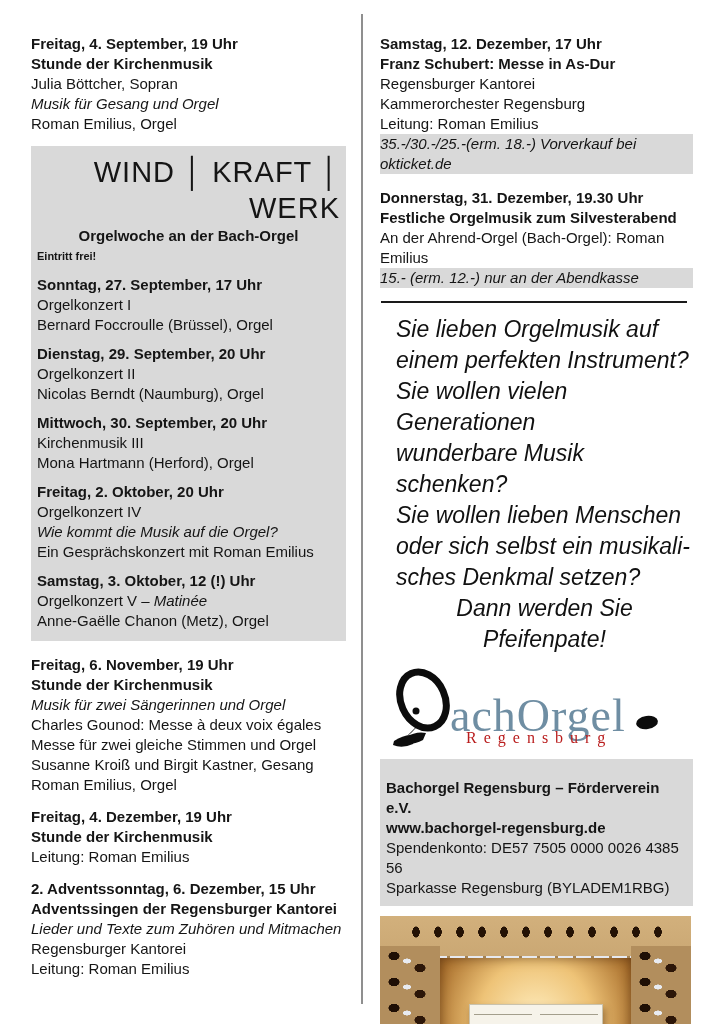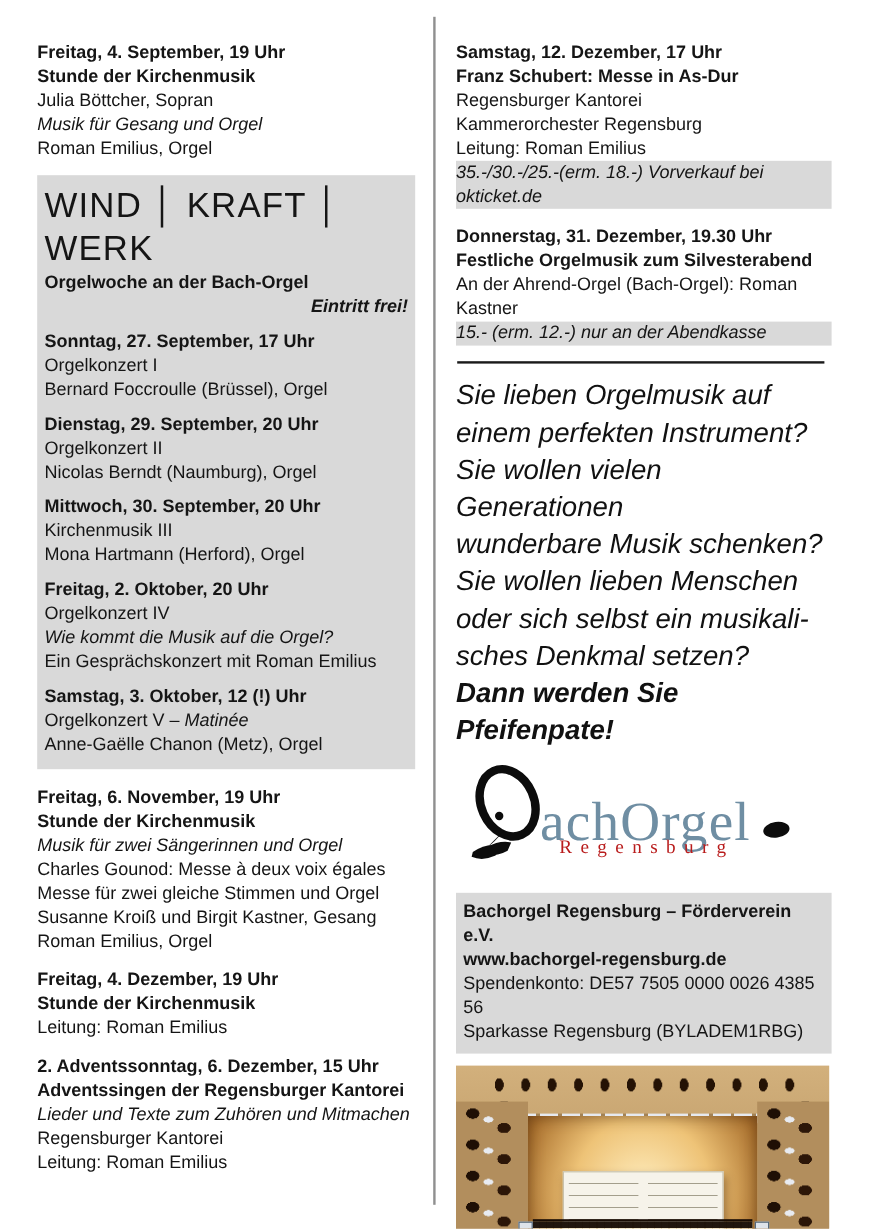--- a/index.html
+++ b/index.html
@@ -7,43 +7,43 @@
         font-family:"Liberation Sans",sans-serif;color:#151515;overflow:hidden;}
   .divider{position:absolute;left:361px;top:14px;width:2px;height:990px;background:#8f8f8f;}
   .col-left{position:absolute;left:31px;top:34px;width:315px;}
   .col-right{position:absolute;left:380px;top:34px;width:313px;}
   .line{font-size:15px;line-height:20px;}
   .b{font-weight:700}
   .i{font-style:italic}
   .blk{margin-bottom:12px;}
   
   .graybox{background:#d9d9d9;margin-top:3px;padding:8px 6px 10px 6px;}
-  .gb-title{font-size:29px;line-height:36px;text-align:left;font-weight:400;letter-spacing:1px;}
-  .gb-sub{font-size:15px;line-height:20px;font-weight:700;}
-  .gb-note{font-size:15px;line-height:20px;text-align:right;font-weight:700;font-style:italic;}
+  .gb-title{font-size:29px;line-height:36px;text-align:right;font-weight:400;letter-spacing:1px;}
+  .gb-sub{font-size:15px;line-height:20px;text-align:center;font-weight:700;}
+  .gb-note{font-size:11px;line-height:20px;text-align:left;font-weight:700;}
   .event{margin-top:9px;}
   
   .hl{background:#d9d9d9;display:block;}
   
   .rule{border:none;border-top:2px solid #1a1a1a;width:306px;margin:13px 0 0 1px;}
   
-  .pitch{margin-top:11px;font-size:23px;line-height:31px;font-style:italic;color:#111;}
-  .pitch .cta{font-weight:700;}
+  .pitch{margin-top:11px;font-size:23px;line-height:31px;font-style:italic;color:#111;margin-left:16px;}
+  .pitch .cta{font-weight:400;text-align:center;}
   
   .logo{margin-top:12px;height:92px;position:relative;}
   .logo-row{display:flex;align-items:flex-end;}
   .logo-mark{width:72px;height:84px;flex:0 0 auto;margin-left:6px;}
   .logo-word{font-family:"Liberation Serif",serif;font-size:46px;line-height:50px;color:#6f8ea3;
              letter-spacing:1px;margin-left:-8px;margin-bottom:10px;}
   .logo-dot{width:22px;height:13px;background:#0c0c0c;border-radius:50%;transform:rotate(-8deg);
             margin:0 0 22px 10px;flex:0 0 auto;}
   .logo-city{position:absolute;left:86px;top:62px;font-family:"Liberation Serif",serif;
              font-size:16px;letter-spacing:7px;color:#b91c1c;}
   
-  .info-box{background:#d9d9d9;margin-top:16px;padding:6px 6px 8px 6px;}
+  .info-box{background:#d9d9d9;padding:19px 6px 8px 6px;}
   
   .photo{position:relative;width:311px;height:226px;margin-top:10px;overflow:hidden;
          background:linear-gradient(180deg,#d2b07c 0%,#c3a06c 35%,#ad8752 100%);}
   .ph-topknobs{position:absolute;top:0;left:26px;right:26px;height:40px;
      background-image:radial-gradient(6px 9px at 10px 16px,#241205 60%,rgba(0,0,0,0) 63%);
      background-size:22px 38px;}
   .ph-toplabels{position:absolute;top:40px;left:34px;right:34px;height:8px;
      background:repeating-linear-gradient(90deg,#e6e9ef 0 15px,rgba(70,45,20,.3) 15px 18px);}
   .ph-jamb{position:absolute;top:30px;bottom:12px;width:60px;background-color:#b28e5d;
      background-image:
@@ -154,21 +154,21 @@
       <div class="line b">Franz Schubert: Messe in As-Dur</div>
       <div class="line">Regensburger Kantorei</div>
       <div class="line">Kammerorchester Regensburg</div>
       <div class="line">Leitung: Roman Emilius</div>
       <span class="line i hl">35.-/30.-/25.-(erm. 18.-) Vorverkauf bei okticket.de</span>
     </div>
 
     <div class="blk" style="margin-top:14px;">
       <div class="line b">Donnerstag, 31. Dezember, 19.30 Uhr</div>
       <div class="line b">Festliche Orgelmusik zum Silvesterabend</div>
-      <div class="line">An der Ahrend-Orgel (Bach-Orgel): Roman Kastner</div>
+      <div class="line">An der Ahrend-Orgel (Bach-Orgel): Roman Emilius</div>
       <span class="line i hl">15.- (erm. 12.-) nur an der Abendkasse</span>
     </div>
 
     <hr class="rule">
 
     <div class="pitch">
       <div>Sie lieben Orgelmusik auf</div>
       <div>einem perfekten Instrument?</div>
       <div>Sie wollen vielen Generationen</div>
       <div>wunderbare Musik schenken?</div>

